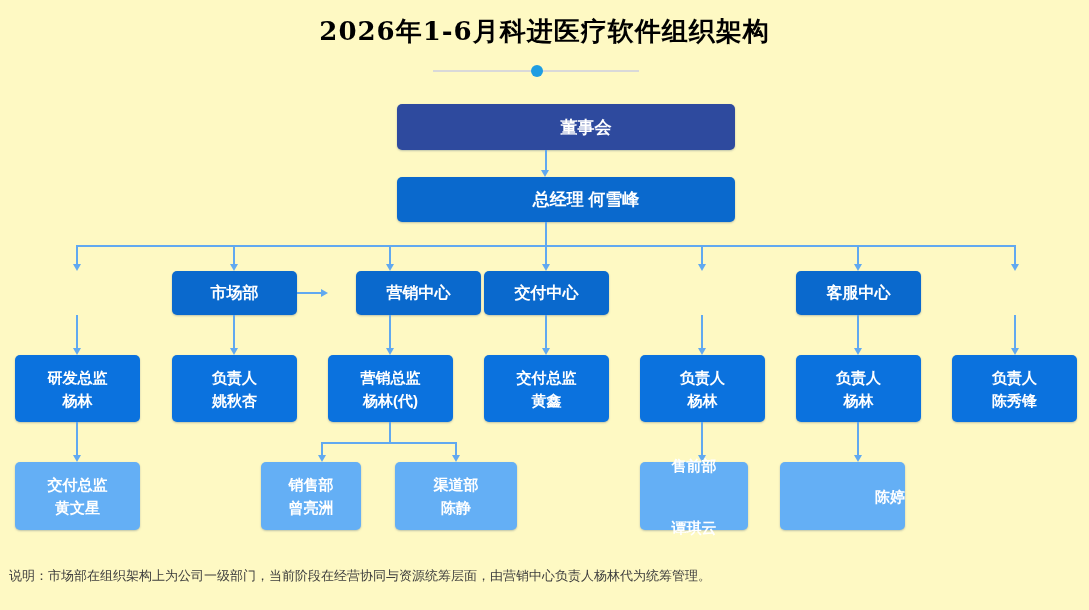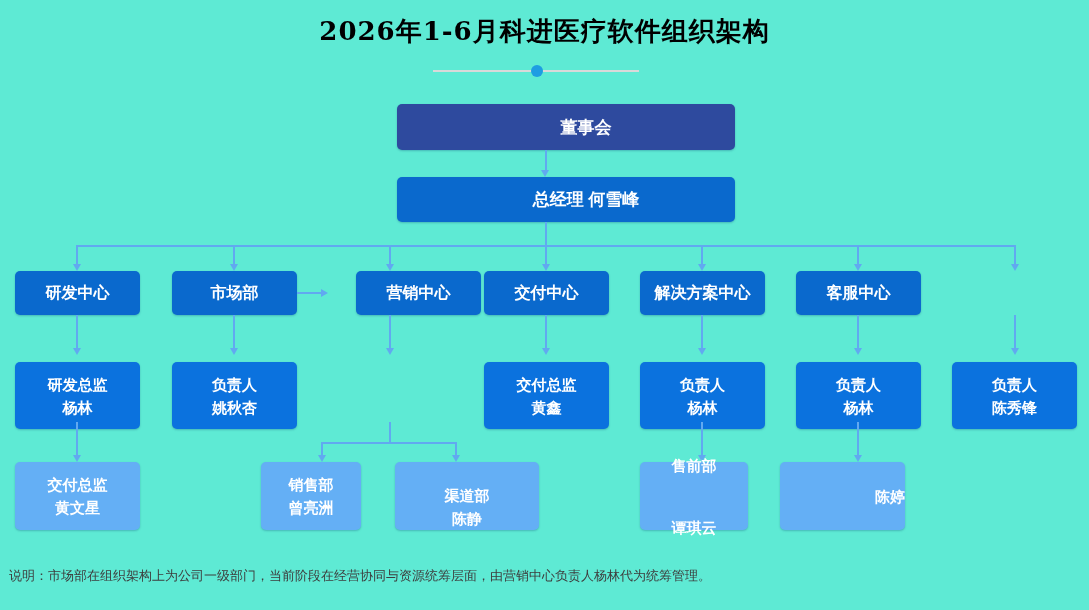--- a/index.html
+++ b/index.html
@@ -1,19 +1,19 @@
 <!DOCTYPE html>
 <html style="--navy: #2e4a9e; --blue: #0a69cd; --leader-blue: #0b72de; --light-blue: #64aff5; --line: #61a9f0; --dot: #1e9de2; --divider: #d9d9d9; --note-text: #3d3d3d;"><head>
 <meta charset="utf-8">
 <style>
   html,body{margin:0;padding:0;background:#ffffff;}
   .canvas{
     position:relative;
     width:1089px;height:610px;
-    background:#5eead4;
+    background:#fef9c3;
     overflow:hidden;
     font-family:"Liberation Sans","DejaVu Sans",sans-serif;
   }
   .title{
     position:absolute;left:0;top:14px;width:1089px;
     margin:0;text-align:center;
     font-family:"DejaVu Serif","Liberation Serif",serif;
     font-weight:bold;font-size:26px;color:#000;
     letter-spacing:1px;
   }
@@ -28,21 +28,21 @@
   .node{
     position:absolute;
     border-radius:5px;
     color:#fff;font-weight:bold;text-align:center;
     display:flex;flex-direction:column;align-items:center;justify-content:center;
     box-shadow:0 1px 2px rgba(0,40,100,0.25);
   }
   .node .ln{display:block;}
   .navy{background:var(--navy,#2e4a9e);}
   .blue{background:var(--blue,#0a69cd);}
-  .blue2{background:var(--leader-blue,#0b72de);margin-top:7px;}
+  .blue2{background:var(--leader-blue,#0b72de);}
   .light{background:var(--light-blue,#64aff5);}
   .top-node{left:397px;width:298px;height:46px;font-size:17px;padding-left:40px;}
   .dept{top:271px;width:125px;height:44px;font-size:16px;}
   .leader{top:355px;width:125px;height:67px;font-size:15px;line-height:23px;}
   .sub{top:462px;height:68px;font-size:15px;line-height:23px;}
   .vline{position:absolute;width:2px;background:var(--line,#61a9f0);}
   .hline{position:absolute;height:2px;background:var(--line,#61a9f0);}
   .arr-down{
     position:absolute;width:0;height:0;
     border-left:4px solid transparent;border-right:4px solid transparent;
@@ -88,34 +88,28 @@
   <div class="arr-down" style="left:386px;top:264px;"></div>
   <div class="vline" style="left:545px;top:245px;height:19px;"></div>
   <div class="arr-down" style="left:542px;top:264px;"></div>
   <div class="vline" style="left:701px;top:245px;height:19px;"></div>
   <div class="arr-down" style="left:698px;top:264px;"></div>
   <div class="vline" style="left:857px;top:245px;height:19px;"></div>
   <div class="arr-down" style="left:854px;top:264px;"></div>
   <div class="vline" style="left:1014px;top:245px;height:19px;"></div>
   <div class="arr-down" style="left:1011px;top:264px;"></div>
 
-  <div class="node blue dept" style="left:15px;">
-    <span class="ln">研发中心</span>
-  </div>
   <div class="node blue dept" style="left:172px;">
     <span class="ln">市场部</span>
   </div>
   <div class="node blue dept" style="left:328px;margin-left:28px;">
     <span class="ln">营销中心</span>
   </div>
   <div class="node blue dept" style="left:484px;">
     <span class="ln">交付中心</span>
-  </div>
-  <div class="node blue dept" style="left:640px;">
-    <span class="ln">解决方案中心</span>
   </div>
   <div class="node blue dept" style="left:796px;">
     <span class="ln">客服中心</span>
   </div>
 
   <div class="hline" style="left:297px;top:292px;width:24px;"></div>
   <div class="arr-right" style="left:321px;top:289px;"></div>
 
   <div class="vline" style="left:76px;top:315px;height:33px;"></div>
   <div class="arr-down" style="left:73px;top:348px;"></div>
@@ -132,20 +126,24 @@
   <div class="vline" style="left:1014px;top:315px;height:33px;"></div>
   <div class="arr-down" style="left:1011px;top:348px;"></div>
 
   <div class="node blue2 leader" style="left:15px;">
     <span class="ln">研发总监</span>
     <span class="ln">杨林</span>
   </div>
   <div class="node blue2 leader" style="left:172px;">
     <span class="ln">负责人</span>
     <span class="ln">姚秋杏</span>
+  </div>
+  <div class="node blue2 leader" style="left:328px;">
+    <span class="ln">营销总监</span>
+    <span class="ln">杨林(代)</span>
   </div>
   <div class="node blue2 leader" style="left:484px;">
     <span class="ln">交付总监</span>
     <span class="ln">黄鑫</span>
   </div>
   <div class="node blue2 leader" style="left:640px;">
     <span class="ln">负责人</span>
     <span class="ln">杨林</span>
   </div>
   <div class="node blue2 leader" style="left:796px;">
@@ -174,21 +172,21 @@
   <div class="arr-down" style="left:854px;top:455px;"></div>
 
   <div class="node light sub" style="left:15px;width:125px;">
     <span class="ln">交付总监</span>
     <span class="ln">黄文星</span>
   </div>
   <div class="node light sub" style="left:261px;width:100px;">
     <span class="ln">销售部</span>
     <span class="ln">曾亮洲</span>
   </div>
-  <div class="node light sub" style="left:395px;width:144px;justify-content:flex-end;">
+  <div class="node light sub" style="left:395px;width:122px;">
     <span class="ln">渠道部</span>
     <span class="ln">陈静</span>
   </div>
   <div class="node light sub" style="left:640px;width:108px;gap:39px;">
     <span class="ln">售前部</span>
     <span class="ln">谭琪云</span>
   </div>
   <div class="node light sub" style="left:780px;width:125px;align-items:flex-end;">
     <span class="ln">陈婷</span>
   </div>

